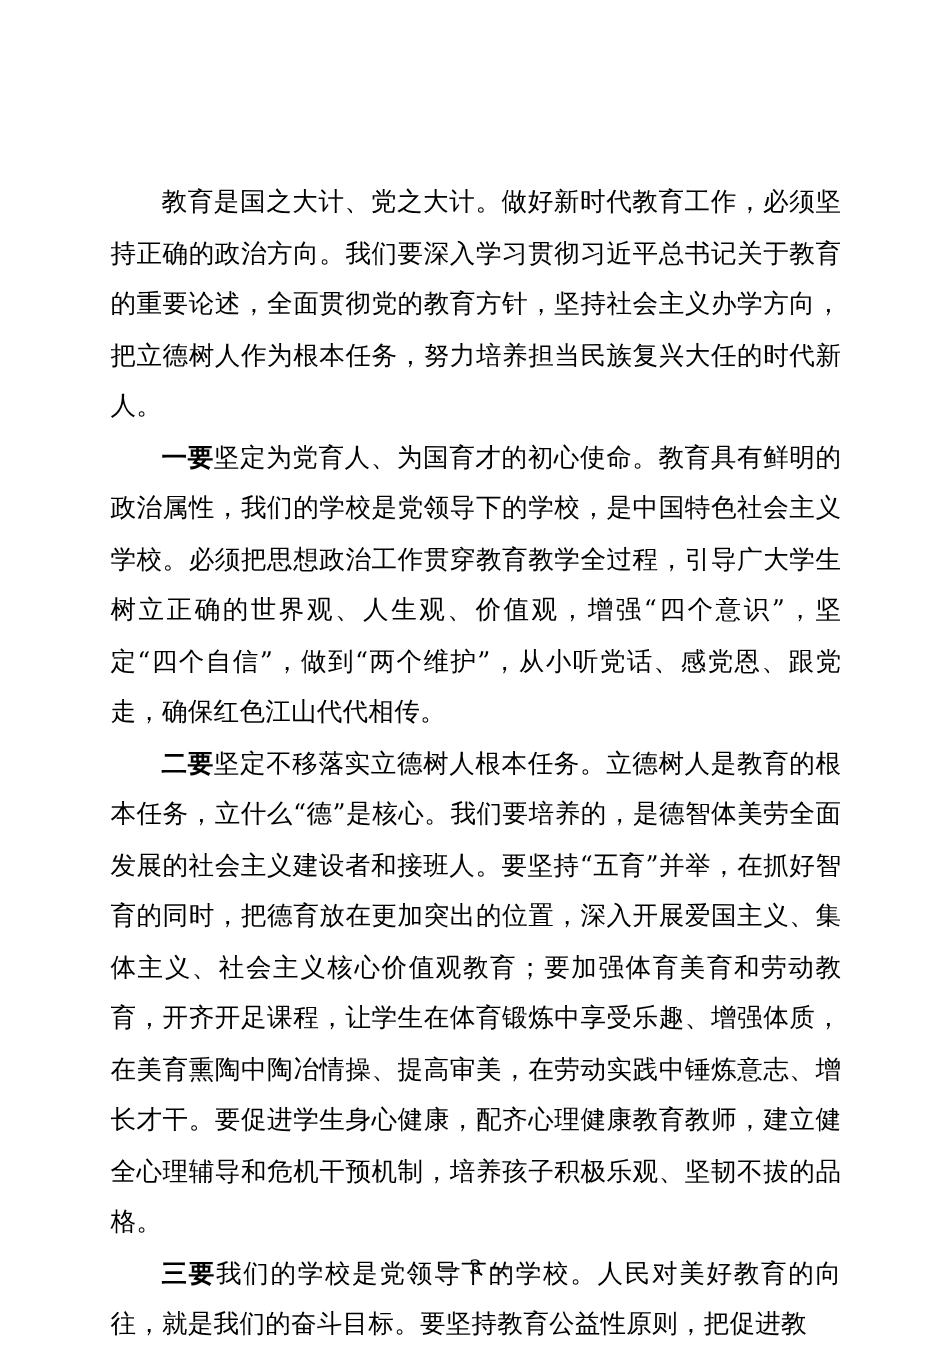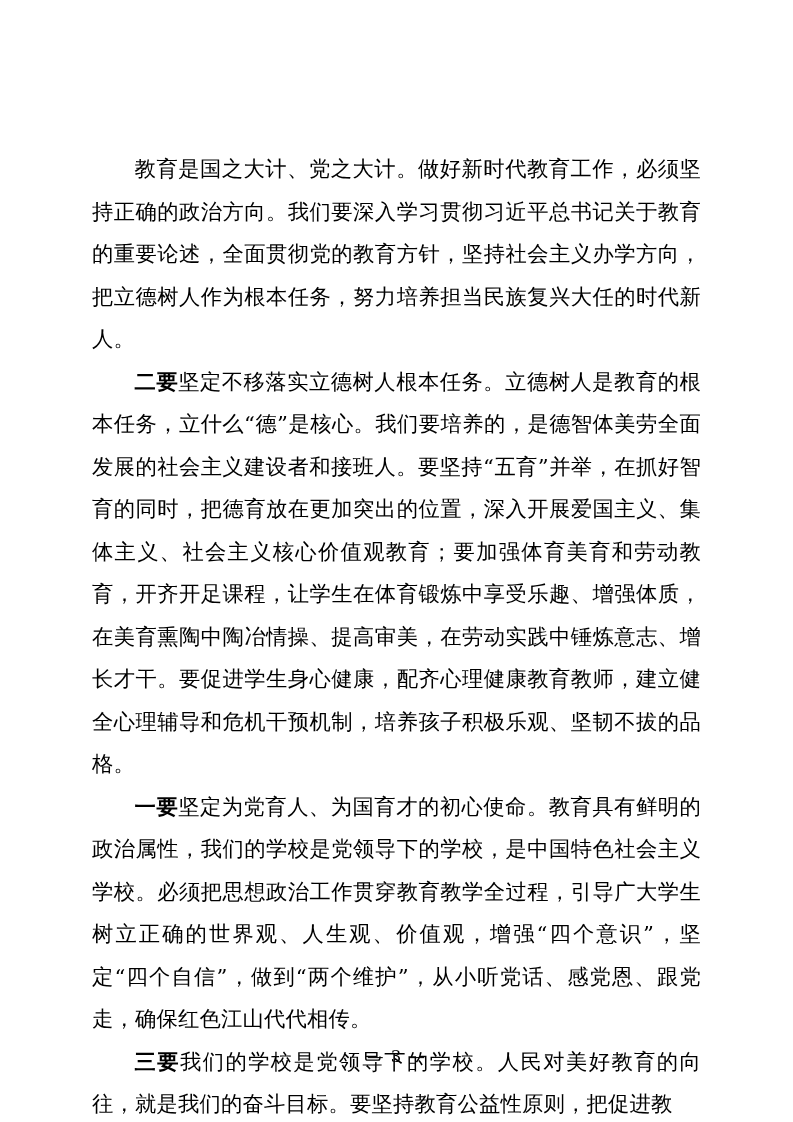--- a/index.html
+++ b/index.html
@@ -56,21 +56,21 @@
   }
 </style>
 </head>
 <body>
 
 <div class="page">
   <div class="doc-body">
 
     <p class="para"><span>教育是国之大计、党之大计。做好新时代教育工作，必须坚持正确的政治方向。我们要深入学习贯彻习近平总书记关于教育的重要论述，全面贯彻党的教育方针，坚持社会主义办学方向，把立德树人作为根本任务，努力培养担当民族复兴大任的时代新人。</span></p>
 
+    <p class="para"><span class="lead">一要</span><span>坚定为党育人、为国育才的初心使命。教育具有鲜明的政治属性，我们的学校是党领导下的学校，是中国特色社会主义学校。必须把思想政治工作贯穿教育教学全过程，引导广大学生树立正确的世界观、人生观、价值观，增强“四个意识”，坚定“四个自信”，做到“两个维护”，从小听党话、感党恩、跟党走，确保红色江山代代相传。</span></p>
+
     <p class="para"><span class="lead">二要</span><span>坚定不移落实立德树人根本任务。立德树人是教育的根本任务，立什么“德”是核心。我们要培养的，是德智体美劳全面发展的社会主义建设者和接班人。要坚持“五育”并举，在抓好智育的同时，把德育放在更加突出的位置，深入开展爱国主义、集体主义、社会主义核心价值观教育；要加强体育美育和劳动教育，开齐开足课程，让学生在体育锻炼中享受乐趣、增强体质，在美育熏陶中陶冶情操、提高审美，在劳动实践中锤炼意志、增长才干。要促进学生身心健康，配齐心理健康教育教师，建立健全心理辅导和危机干预机制，培养孩子积极乐观、坚韧不拔的品格。</span></p>
-
-    <p class="para"><span class="lead">一要</span><span>坚定为党育人、为国育才的初心使命。教育具有鲜明的政治属性，我们的学校是党领导下的学校，是中国特色社会主义学校。必须把思想政治工作贯穿教育教学全过程，引导广大学生树立正确的世界观、人生观、价值观，增强“四个意识”，坚定“四个自信”，做到“两个维护”，从小听党话、感党恩、跟党走，确保红色江山代代相传。</span></p>
 
     <p class="para"><span class="lead">三要</span><span>我们的学校是党领导下的学校。人民对美好教育的向往，就是我们的奋斗目标。要坚持教育公益性原则，把促进教</span></p>
 
   </div>
   <div class="footer">— 3 —</div>
 </div>
 
 </body></html>

